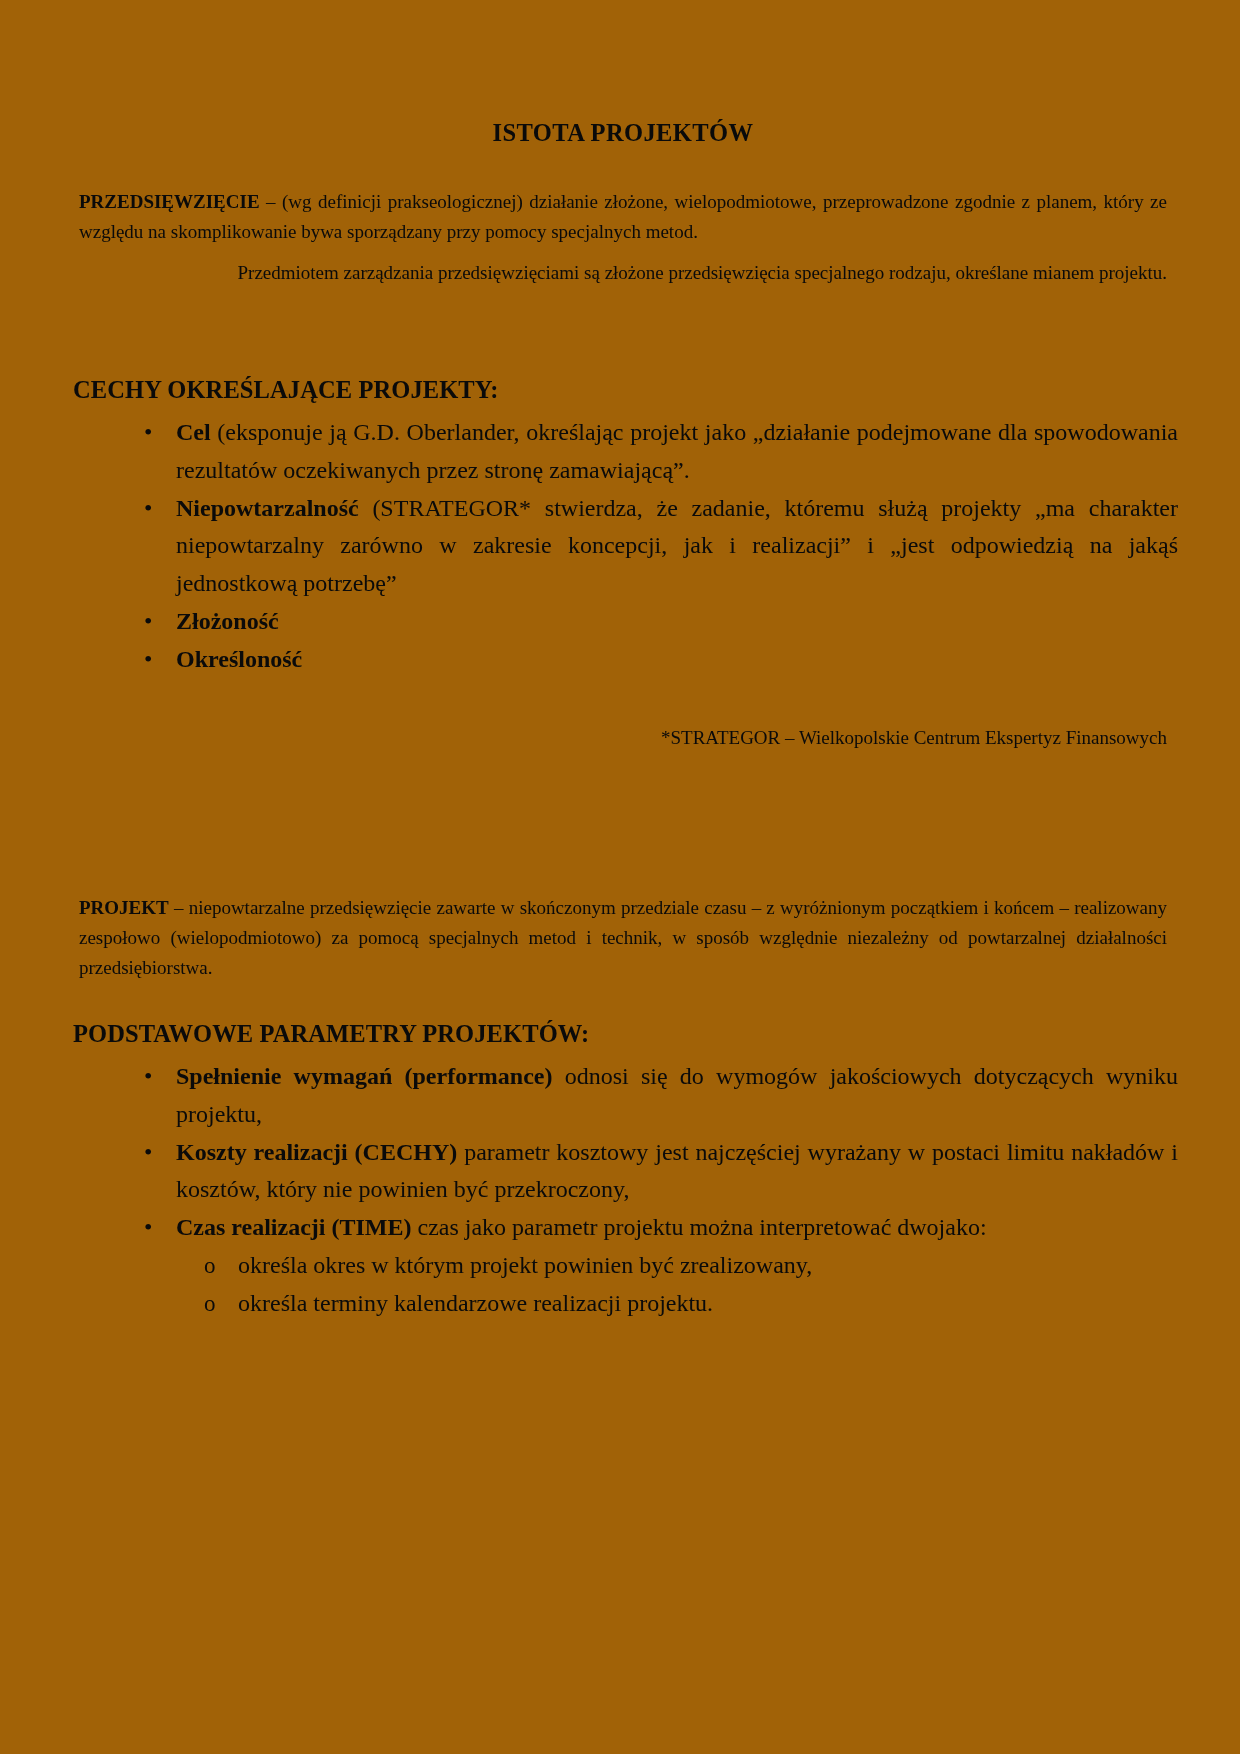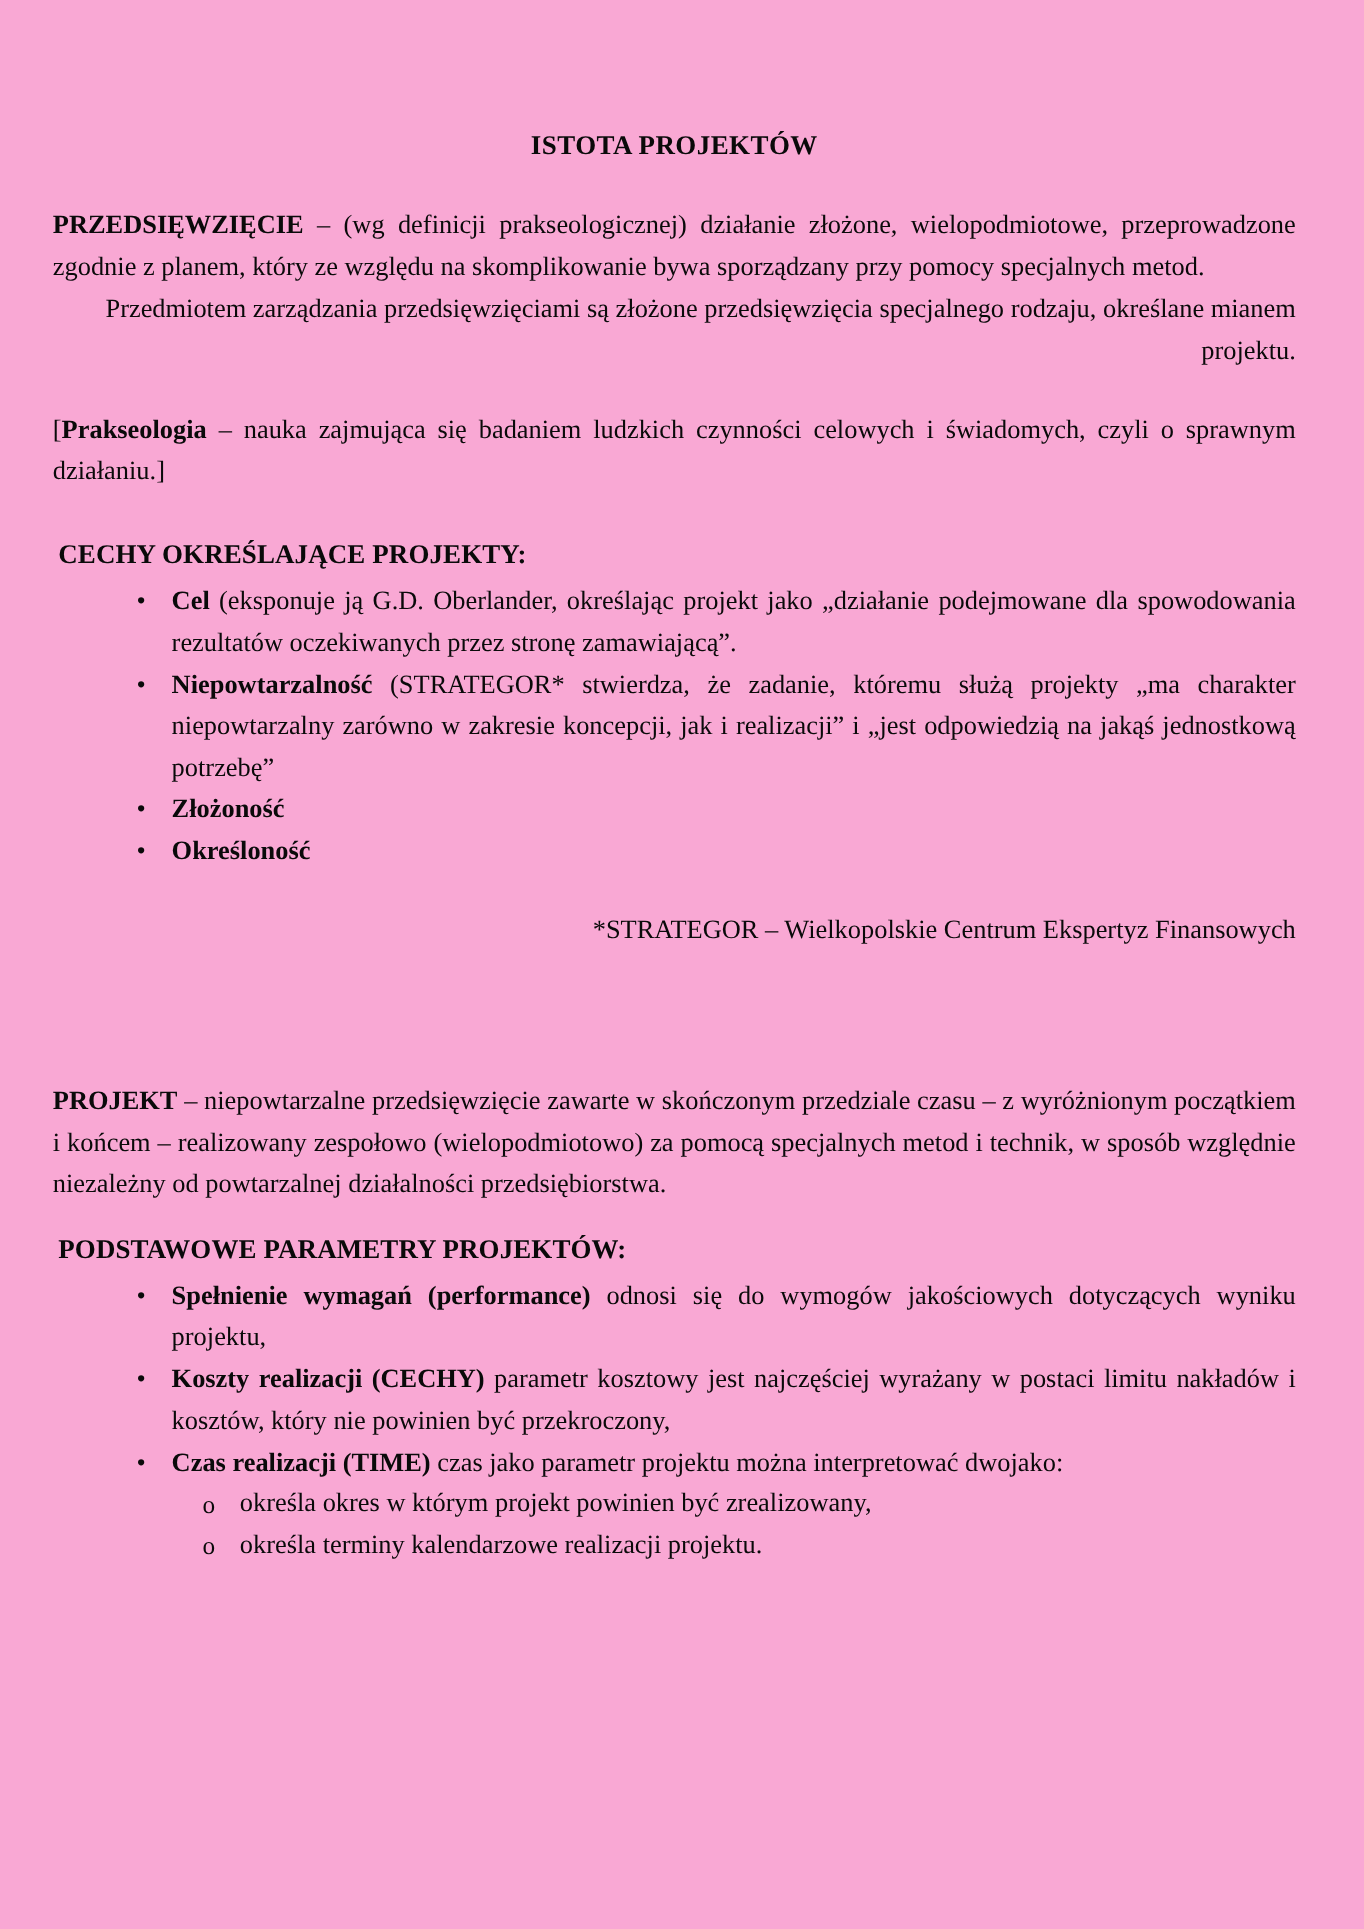--- a/index.html
+++ b/index.html
@@ -9,37 +9,37 @@
     background: #ffffff;
   }
   body {
     font-family: "Liberation Serif", serif;
     color: #0a0a0a;
   }
   .page {
     position: relative;
     width: 1240px;
     height: 1754px;
-    background: #f9a8d4;
+    background: #a16207;
     box-sizing: border-box;
-    padding: 118px 62px 60px 48px;
+    padding: 118px 62px 60px 68px;
     overflow: hidden;
   }
   .doc-title {
     font-size: 24.5px;
     font-weight: bold;
     text-align: center;
     letter-spacing: 0.4px;
     margin: 0 0 40px 0;
     line-height: 1.2;
   }
   p.para {
-    font-size: 24px;
+    font-size: 19px;
     line-height: 1.575;
-    margin: 0;
+    margin: 11px;
     text-align: justify;
     text-justify: inter-word;
   }
   p.para.ragged {
     text-align: right;
   }
   b, strong, .b {
     font-weight: bold;
   }
   .gap-sm { height: 17px; }
@@ -107,21 +107,20 @@
 
   <p class="para">
     <span class="b">PRZEDSIĘWZIĘCIE</span><span> – (wg definicji prakseologicznej) działanie złożone, wielopodmiotowe, przeprowadzone zgodnie z planem, który ze względu na skomplikowanie bywa sporządzany przy pomocy specjalnych metod.</span>
   </p>
   <p class="para ragged">
     <span>Przedmiotem zarządzania przedsięwzięciami są złożone przedsięwzięcia specjalnego rodzaju, określane mianem projektu.</span>
   </p>
 
   <div class="gap-md"></div>
 
-  <p class="para"><span>[</span><span class="b">Prakseologia</span><span> – nauka zajmująca się badaniem ludzkich czynności celowych i świadomych, czyli o sprawnym działaniu.]</span></p>
 
   <div class="gap-md"></div>
 
   <h2 class="section-heading">CECHY OKREŚLAJĄCE PROJEKTY:</h2>
 
   <ul class="bullets">
     <li>
       <span class="bullet-dot">•</span>
       <span class="b">Cel</span><span> (eksponuje ją G.D. Oberlander, określając projekt jako „działanie podejmowane dla spowodowania rezultatów oczekiwanych przez stronę zamawiającą”.</span>
     </li>

